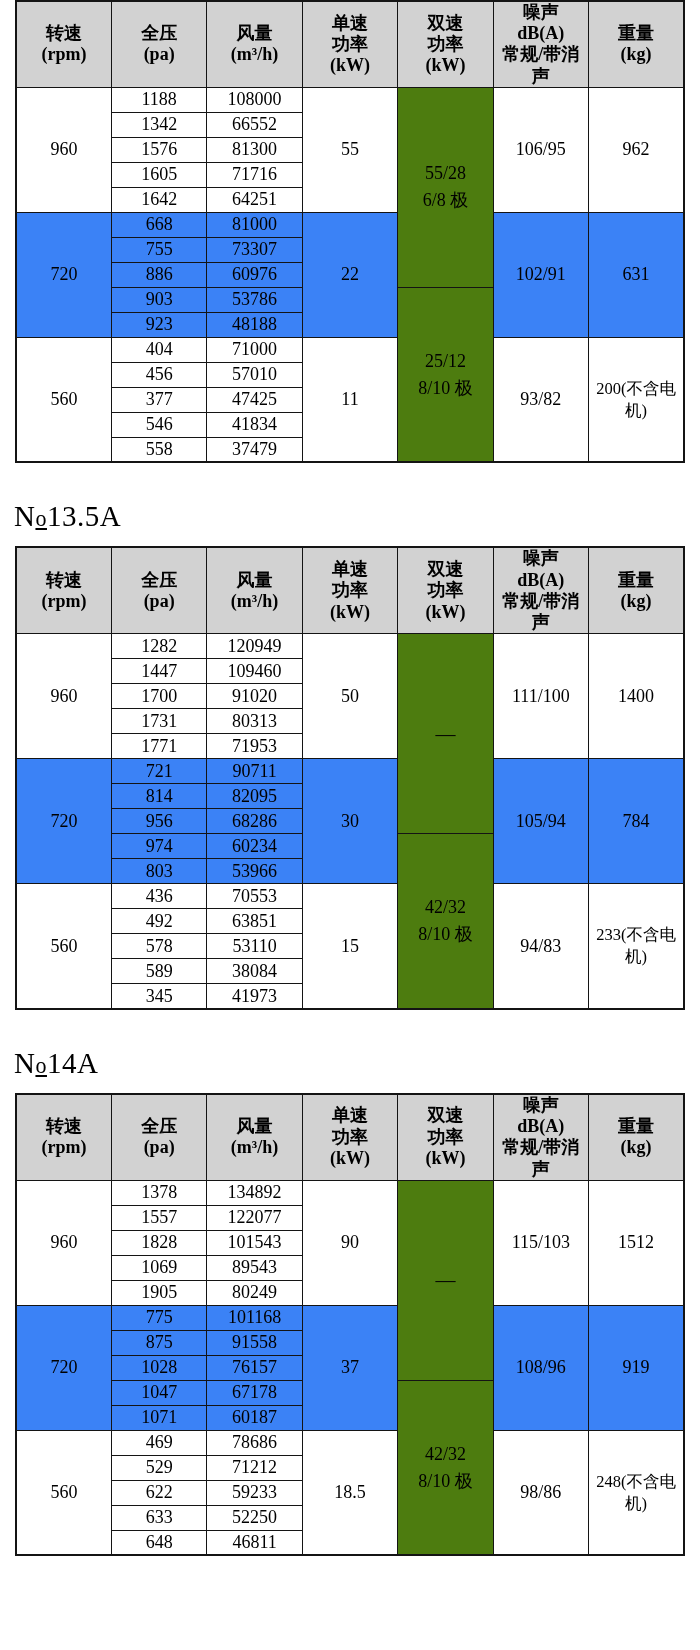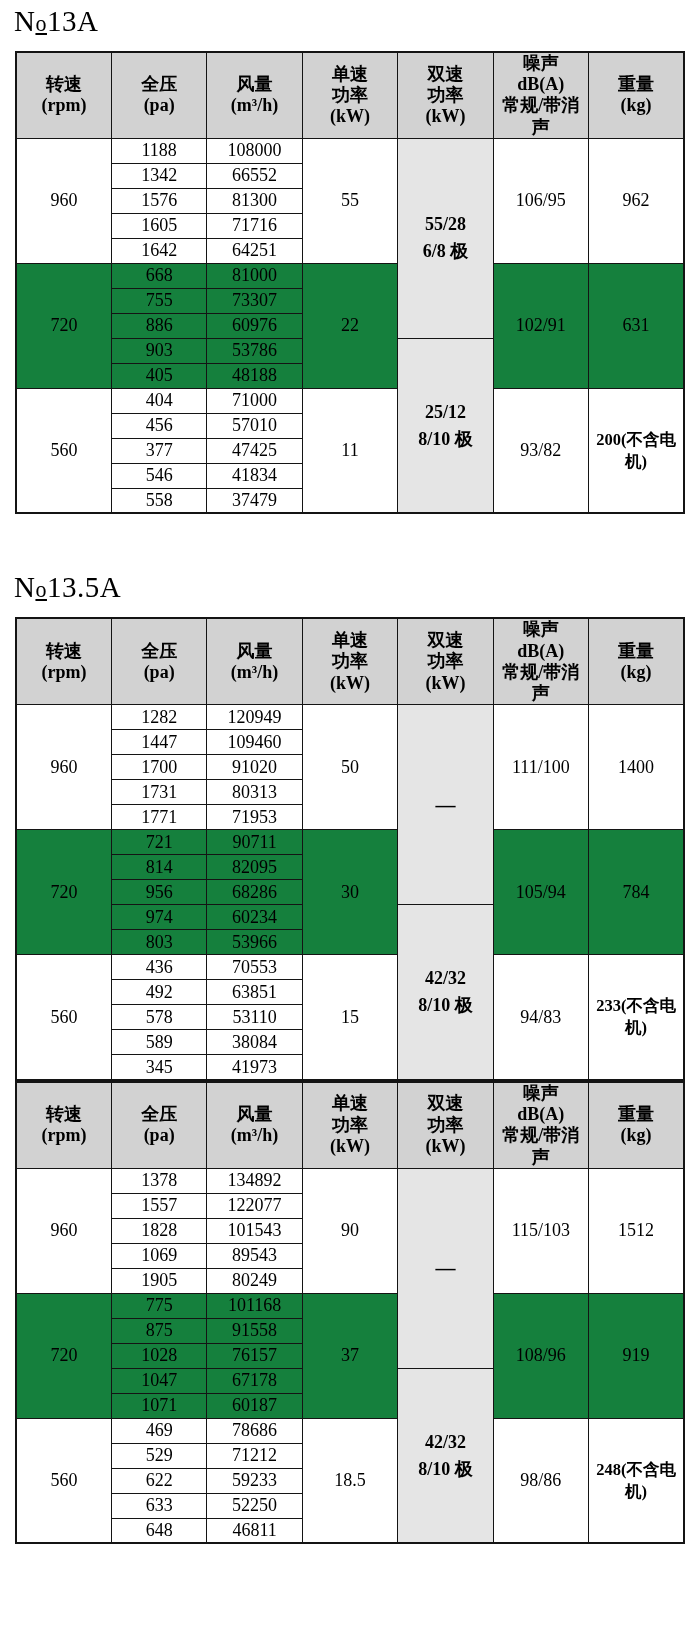--- a/index.html
+++ b/index.html
@@ -8,51 +8,50 @@
     font-family:"Liberation Serif","DejaVu Serif",serif;color:#000;
     -webkit-font-smoothing:antialiased;
   }
   .page{position:relative;width:700px;height:1650px;}
   h2.model-title{
     margin:0 0 10px 14px;padding-top:4px;
     font-size:29px;line-height:34px;font-weight:normal;
     font-family:"Liberation Serif","DejaVu Serif",serif;
     letter-spacing:0.5px;
   }
-  h2.mt-gap{margin-top:56px;padding-top:0;}
+  h2.mt-gap{margin-top:36px;padding-top:0;}
   h2.model-title .uo{
     font-size:0.76em;text-decoration:underline;
     text-underline-offset:2px;
   }
   table.spec{
     border-collapse:collapse;table-layout:fixed;
     width:670px;margin-left:15px;
     border:2.5px solid #141414;
   }
   .spec th,.spec td{
     border:1.5px solid #141414;
     padding:0;text-align:center;vertical-align:middle;overflow:hidden;
   }
   .spec thead tr{height:76px;}
   .spec tbody tr{height:25px;}
   .spec th{
     background:#d2d2d2;font-weight:bold;font-size:18px;line-height:1.18;
   }
   .spec td{font-size:18px;background:#ffffff;}
-  .spec td.shaded{background:#15803d;font-family:Liberation Serif, serif;}
-  .spec td.dual{background:#e5e5e5;line-height:1.5;font-weight:bold;}
+  .spec td.shaded{background:#3b82f6;font-family:Liberation Serif, serif;}
+  .spec td.dual{background:#4d7c0f;line-height:1.5;}
   .spec td.dash{font-size:20px;}
-  .spec td.small{font-size:16.5px;font-weight:bold;}
+  .spec td.small{font-size:16.5px;}
 </style>
 </head>
 <body>
 
 <div class="page">
 
-  <h2 class="model-title"><span>N</span><span class="uo">o</span><span>13A</span></h2>
   <table class="spec" id="table-0">
       <thead>
         <tr>
           <th>
             <div>转速</div>
             <div>(rpm)</div>
           </th>
           <th>
             <div>全压</div>
             <div>(pa)</div>
@@ -129,21 +128,21 @@
         </tr>
         <tr>
           <td class="pa shaded">903</td>
           <td class="flow shaded">53786</td>
           <td class="dual" rowspan="7">
             <div>25/12</div>
             <div>8/10 极</div>
           </td>
         </tr>
         <tr>
-          <td class="pa shaded">405</td>
+          <td class="pa shaded">923</td>
           <td class="flow shaded">48188</td>
         </tr>
         <tr>
           <td class="rpm" rowspan="5">560</td>
           <td class="pa">404</td>
           <td class="flow">71000</td>
           <td class="pw" rowspan="5">11</td>
           <td class="noise" rowspan="5">93/82</td>
           <td class="wt small" rowspan="5">200(不含电机)</td>
         </tr>
@@ -279,20 +278,21 @@
           <td class="pa">589</td>
           <td class="flow">38084</td>
         </tr>
         <tr>
           <td class="pa">345</td>
           <td class="flow">41973</td>
         </tr>
       </tbody>
     </table>
 
+  <h2 class="model-title mt-gap"><span>N</span><span class="uo">o</span><span>14A</span></h2>
   <table class="spec" id="table-2">
       <thead>
         <tr>
           <th>
             <div>转速</div>
             <div>(rpm)</div>
           </th>
           <th>
             <div>全压</div>
             <div>(pa)</div>

